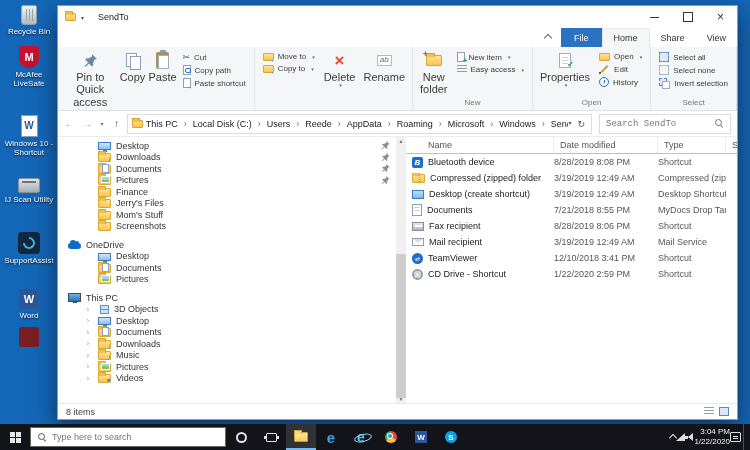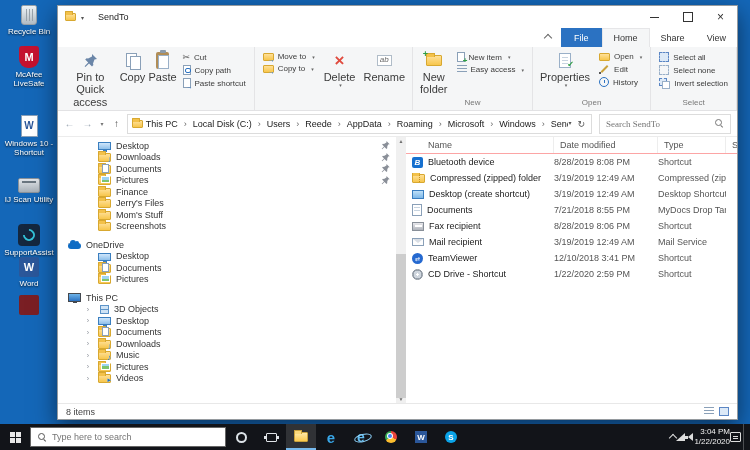--- a/index.html
+++ b/index.html
@@ -6,22 +6,22 @@
 html,body{width:750px;height:450px;overflow:hidden}
 body{font-family:"Liberation Sans","DejaVu Sans",sans-serif;}
 .stage{position:relative;width:750px;height:450px;background:#1467b8;overflow:hidden}
 
 
 .desktop-icons{position:absolute;left:1px;top:3px;width:56px;display:flex;flex-direction:column;align-items:center;z-index:1}
 .dicon{display:flex;flex-direction:column;align-items:center;width:54px;cursor:default}
 .dicon:nth-child(1){margin-top:2px;margin-bottom:10px}
 .dicon:nth-child(2){margin-bottom:26px}
 .dicon:nth-child(3){margin-bottom:16px}
-.dicon:nth-child(4){margin-bottom:20px}
-.dicon:nth-child(5){}
+.dicon:nth-child(4){margin-bottom:28px}
+.dicon:nth-child(5){margin-bottom:24px}
 .dicon:nth-child(6){margin-bottom:6px}
 .dlabel{font-size:8px;color:#fff;text-align:center;max-width:52px;line-height:1.15;text-shadow:0 1px 2px rgba(0,0,0,.85);margin-top:2px;word-wrap:break-word}
 .di{display:flex;align-items:center;justify-content:center;position:relative}
 .di.recycle-bin{width:16px;height:20px;background:linear-gradient(#eef3f6,#b2bcc4);border:1px solid #96a0a8;border-radius:2px 2px 3px 3px}
 .di.recycle-bin::before{content:'';position:absolute;inset:3px 2px;background:repeating-linear-gradient(90deg,transparent 0 2px,#98a2aa 2px 3px)}
 .di.mcafee{width:20px;height:22px;background:#c41230;border-radius:3px 3px 9px 9px;color:#fff;font-weight:bold;font-size:11px}
 .di.mcafee::before{content:"M"}
 .di.word-doc{width:17px;height:22px;background:#fff;border:1px solid #8aa0b8;color:#2b579a;font-weight:bold;font-size:10px}
 .di.word-doc::before{content:"W"}
 .di.scan{width:22px;height:15px;background:linear-gradient(#e2e6ea,#a8b0b8);border:1px solid #8a929a;border-radius:2px;margin-top:5px}
@@ -101,21 +101,21 @@
 .addr{height:26px;display:flex;align-items:center;padding:0 6px 0 4px;gap:3px;flex:none;border-bottom:1px solid #ececec;background:#fff}
 .abtn{color:#9aa6b2;font-size:10px;width:15px;text-align:center}
 .abtn.dd2{font-size:6px;color:#777;width:8px}
 .abtn.up{color:#444}
 .addrfield{flex:1;height:20px;border:1px solid #dcdcdc;display:flex;align-items:center;padding:0 4px;min-width:0}
 .crumbs{display:flex;align-items:center;overflow:hidden;white-space:nowrap}
 .crumb{padding:0 3px;font-size:9px;color:#222}
 .crumb:not(:last-child)::after{content:"›";color:#666;margin-left:6px;font-size:9px}
 .addr-icons{margin-left:auto;display:flex;gap:6px;color:#555;font-size:9px;padding-right:2px}
 .searchfield{width:132px;height:20px;border:1px solid #dcdcdc;display:flex;align-items:center;padding:0 6px;flex:none;margin-left:4px}
-.searchfield input{border:none;outline:none;flex:1;font-size:9px;color:#555;font-family:Liberation Serif, serif;background:transparent;min-width:0}
+.searchfield input{border:none;outline:none;flex:1;font-size:9px;color:#555;font-family:Liberation Mono, monospace;background:transparent;min-width:0}
 .mag{width:9px;height:9px;position:relative;flex:none}
 .mag::before{content:'';position:absolute;top:0;left:0;width:5px;height:5px;border:1px solid #777;border-radius:50%}
 .mag::after{content:'';position:absolute;left:6px;top:6px;width:3px;height:1px;background:#777;transform:rotate(45deg);transform-origin:0 0}
 
 .main{flex:1;display:flex;min-height:0}
 .navpane{width:338px;flex:none;padding-top:3px;overflow:hidden}
 .nitem{display:flex;align-items:center;height:11.5px;padding-left:10px;gap:5px;font-size:9px;color:#333;position:relative}
 .nitem.indent{padding-left:40px}
 .nitem.spacer{height:7px}
 .nchev{position:absolute;left:8px;color:#8a8f98;font-size:7px;width:8px;text-align:center}

